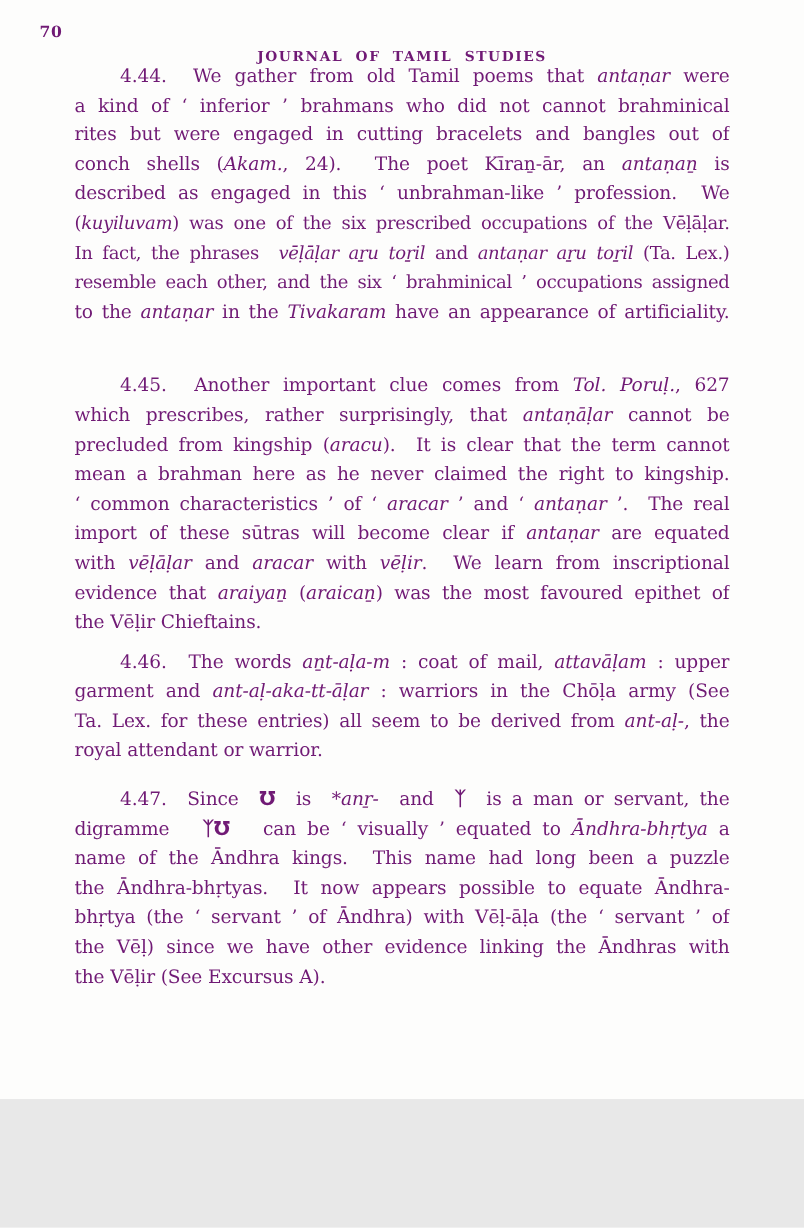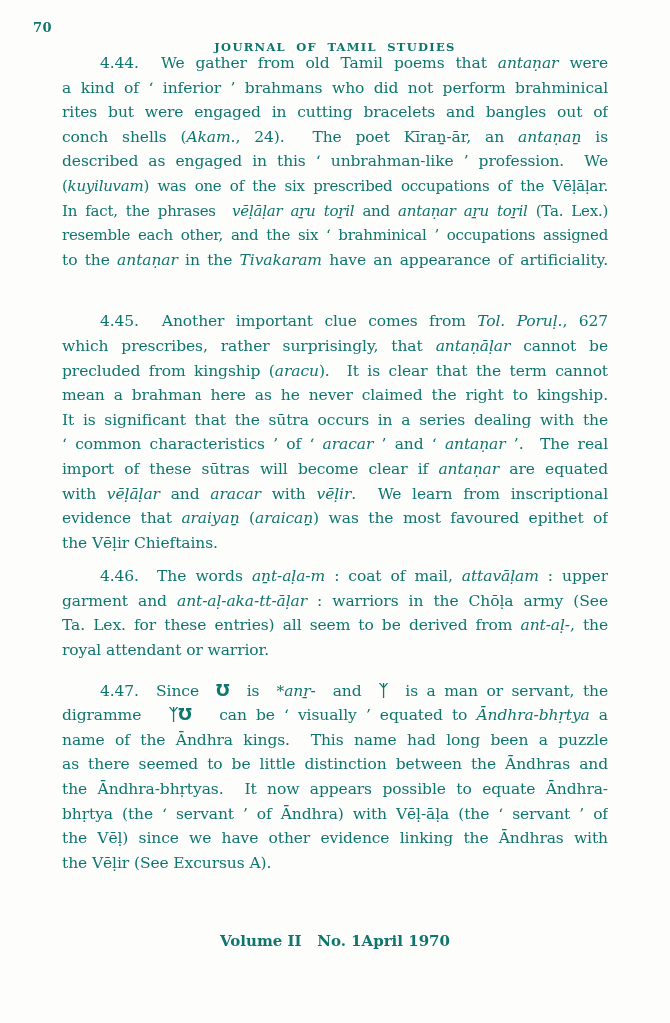--- a/index.html
+++ b/index.html
@@ -1,21 +1,21 @@
 <!DOCTYPE html>
 <html><head>
 <meta charset="utf-8">
 <style>
   html,body{margin:0;padding:0;background:#e8e8e8;}
   .page{
     position:relative;
-    width:670px;height:1023px;
+    width:670px;height:916px;
     background:#fdfdfc;
     font-family:"DejaVu Serif","Liberation Serif",serif;
-    color:#0f766e;
+    color:#701a75;
     overflow:hidden;
     box-sizing:border-box;
   }
   .page-header{position:absolute;top:18px;left:0;width:670px;height:22px;}
   .page-num{
     position:absolute;left:33px;top:2px;
     font-size:13px;font-weight:bold;letter-spacing:0.5px;
   }
   .journal-title{
     position:absolute;left:0;right:0;top:22px;text-align:center;
@@ -58,52 +58,50 @@
 <div class="page">
 
   <div class="page-header">
     <span class="page-num">70</span>
     <span class="journal-title">JOURNAL OF TAMIL STUDIES</span>
   </div>
 
   <div class="page-body" id="body-root">
       <div class="paragraph">
         <div class="line indent">4.44.&nbsp; We gather from old Tamil poems that <i>antaṇar</i> were</div>
-        <div class="line">a kind of ‘ inferior ’ brahmans who did not perform brahminical</div>
+        <div class="line">a kind of ‘ inferior ’ brahmans who did not cannot brahminical</div>
         <div class="line">rites but were engaged in cutting bracelets and bangles out of</div>
         <div class="line">conch shells (<i>Akam.</i>, 24).&nbsp; The poet Kīraṉ-ār, an <i>antaṇaṉ</i> is</div>
         <div class="line">described as engaged in this ‘ unbrahman-like ’ profession.&nbsp; We</div>
         <div class="line tight">(<i>kuyiluvam</i>) was one of the six prescribed occupations of the Vēḷāḷar.</div>
         <div class="line tight">In fact, the phrases&nbsp; <i>vēḷāḷar aṟu toṟil</i> and <i>antaṇar aṟu toṟil</i> (Ta. Lex.)</div>
         <div class="line tight">resemble each other, and the six ‘ brahminical ’ occupations assigned</div>
         <div class="line">to the <i>antaṇar</i> in the <i>Tivakaram</i> have an appearance of artificiality.</div>
       </div>
       <div class="paragraph">
         <div class="line indent">4.45.&nbsp; Another important clue comes from <i>Tol. Poruḷ.</i>, 627</div>
         <div class="line">which prescribes, rather surprisingly, that <i>antaṇāḷar</i> cannot be</div>
         <div class="line">precluded from kingship (<i>aracu</i>).&nbsp; It is clear that the term cannot</div>
         <div class="line">mean a brahman here as he never claimed the right to kingship.</div>
-        <div class="line">It is significant that the sūtra occurs in a series dealing with the</div>
         <div class="line">‘ common characteristics ’ of ‘ <i>aracar</i> ’ and ‘ <i>antaṇar</i> ’.&nbsp; The real</div>
         <div class="line">import of these sūtras will become clear if <i>antaṇar</i> are equated</div>
         <div class="line">with <i>vēḷāḷar</i> and <i>aracar</i> with <i>vēḷir</i>.&nbsp; We learn from inscriptional</div>
         <div class="line">evidence that <i>araiyaṉ</i> (<i>araicaṉ</i>) was the most favoured epithet of</div>
         <div class="line end">the Vēḷir Chieftains.</div>
       </div>
       <div class="paragraph">
         <div class="line indent">4.46.&nbsp; The words <i>aṉt-aḷa-m</i> : coat of mail, <i>attavāḷam</i> : upper</div>
         <div class="line">garment and <i>ant-aḷ-aka-tt-āḷar</i> : warriors in the Chōḷa army (See</div>
         <div class="line">Ta. Lex. for these entries) all seem to be derived from <i>ant-aḷ-</i>, the</div>
         <div class="line end">royal attendant or warrior.</div>
       </div>
       <div class="paragraph">
         <div class="line indent">4.47.&nbsp; Since &nbsp;<span class="sym">Ʊ</span>&nbsp; is &nbsp;*<i>anṟ-</i>&nbsp; and &nbsp;<span class="sym">ᛉ</span>&nbsp; is a man or servant, the</div>
         <div class="line">digramme &nbsp;&nbsp;<span class="sym">ᛉƱ</span>&nbsp;&nbsp; can be ‘ visually ’ equated to <i>Āndhra-bhṛtya</i> a</div>
         <div class="line">name of the Āndhra kings.&nbsp; This name had long been a puzzle</div>
-        <div class="line">as there seemed to be little distinction between the Āndhras and</div>
         <div class="line">the Āndhra-bhṛtyas.&nbsp; It now appears possible to equate Āndhra-</div>
         <div class="line">bhṛtya (the ‘ servant ’ of Āndhra) with Vēḷ-āḷa (the ‘ servant ’ of</div>
         <div class="line">the Vēḷ) since we have other evidence linking the Āndhras with</div>
         <div class="line end">the Vēḷir (See Excursus A).</div>
       </div>
     </div>
 
   <div class="page-footer">
     <span>Volume II&nbsp;&nbsp;&nbsp;No. 1</span>
     <span>April 1970</span>

